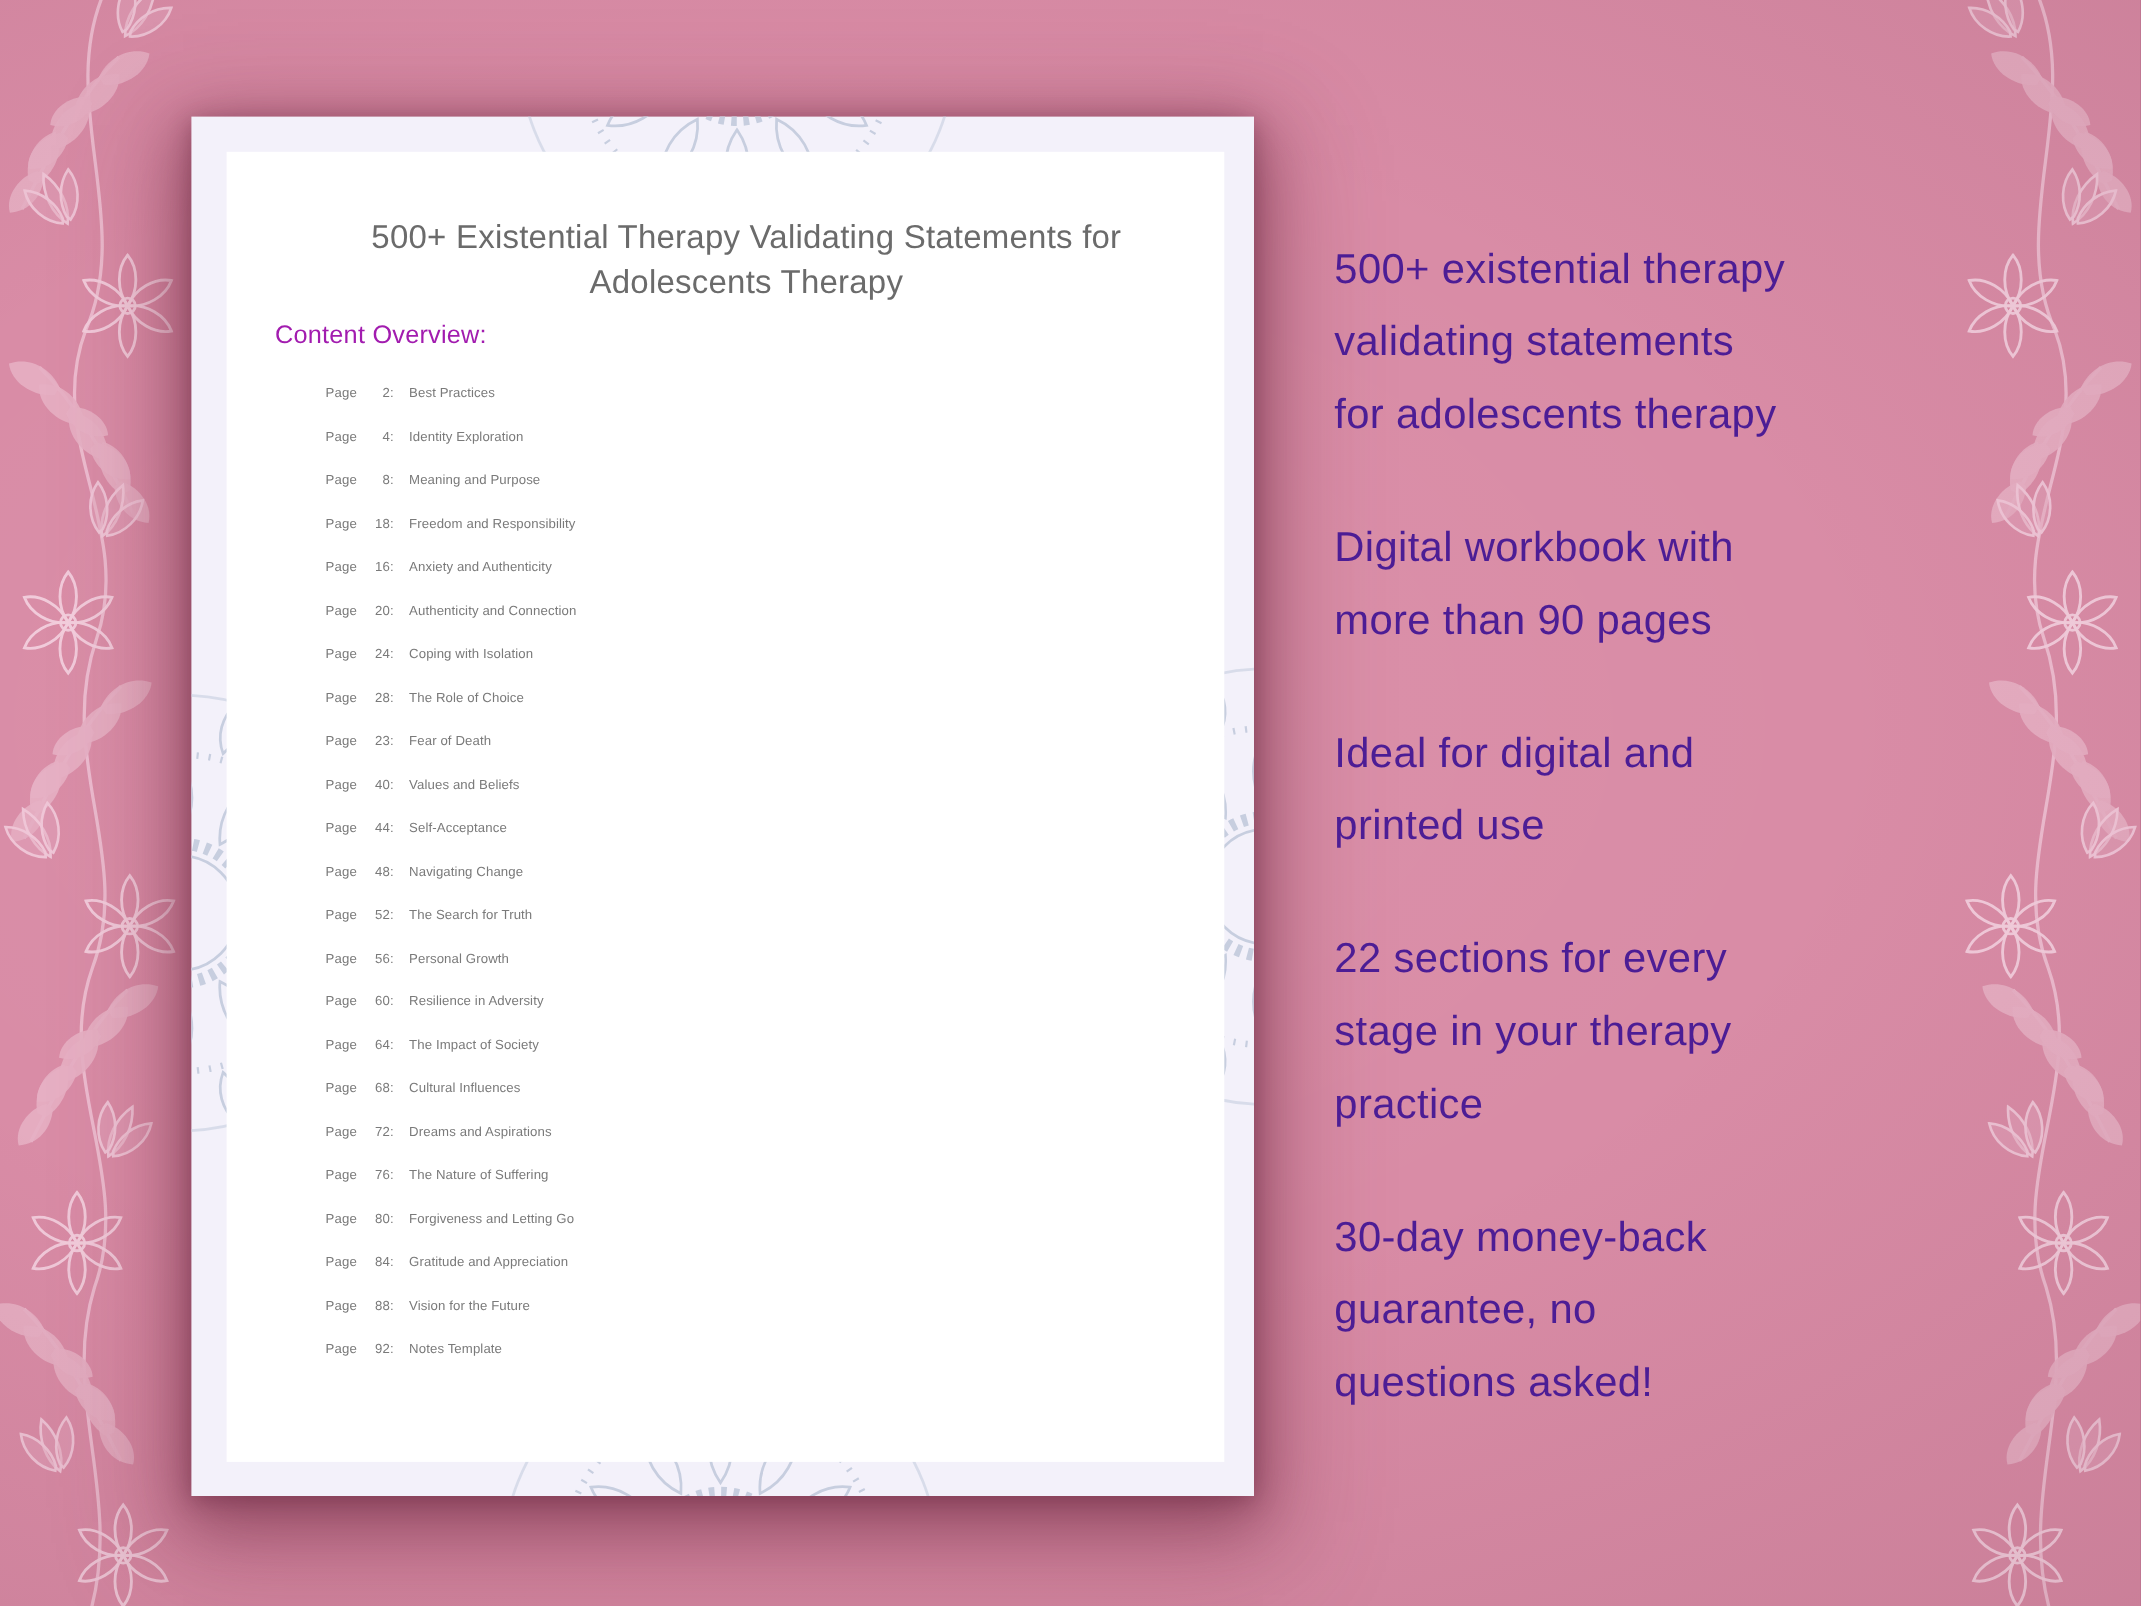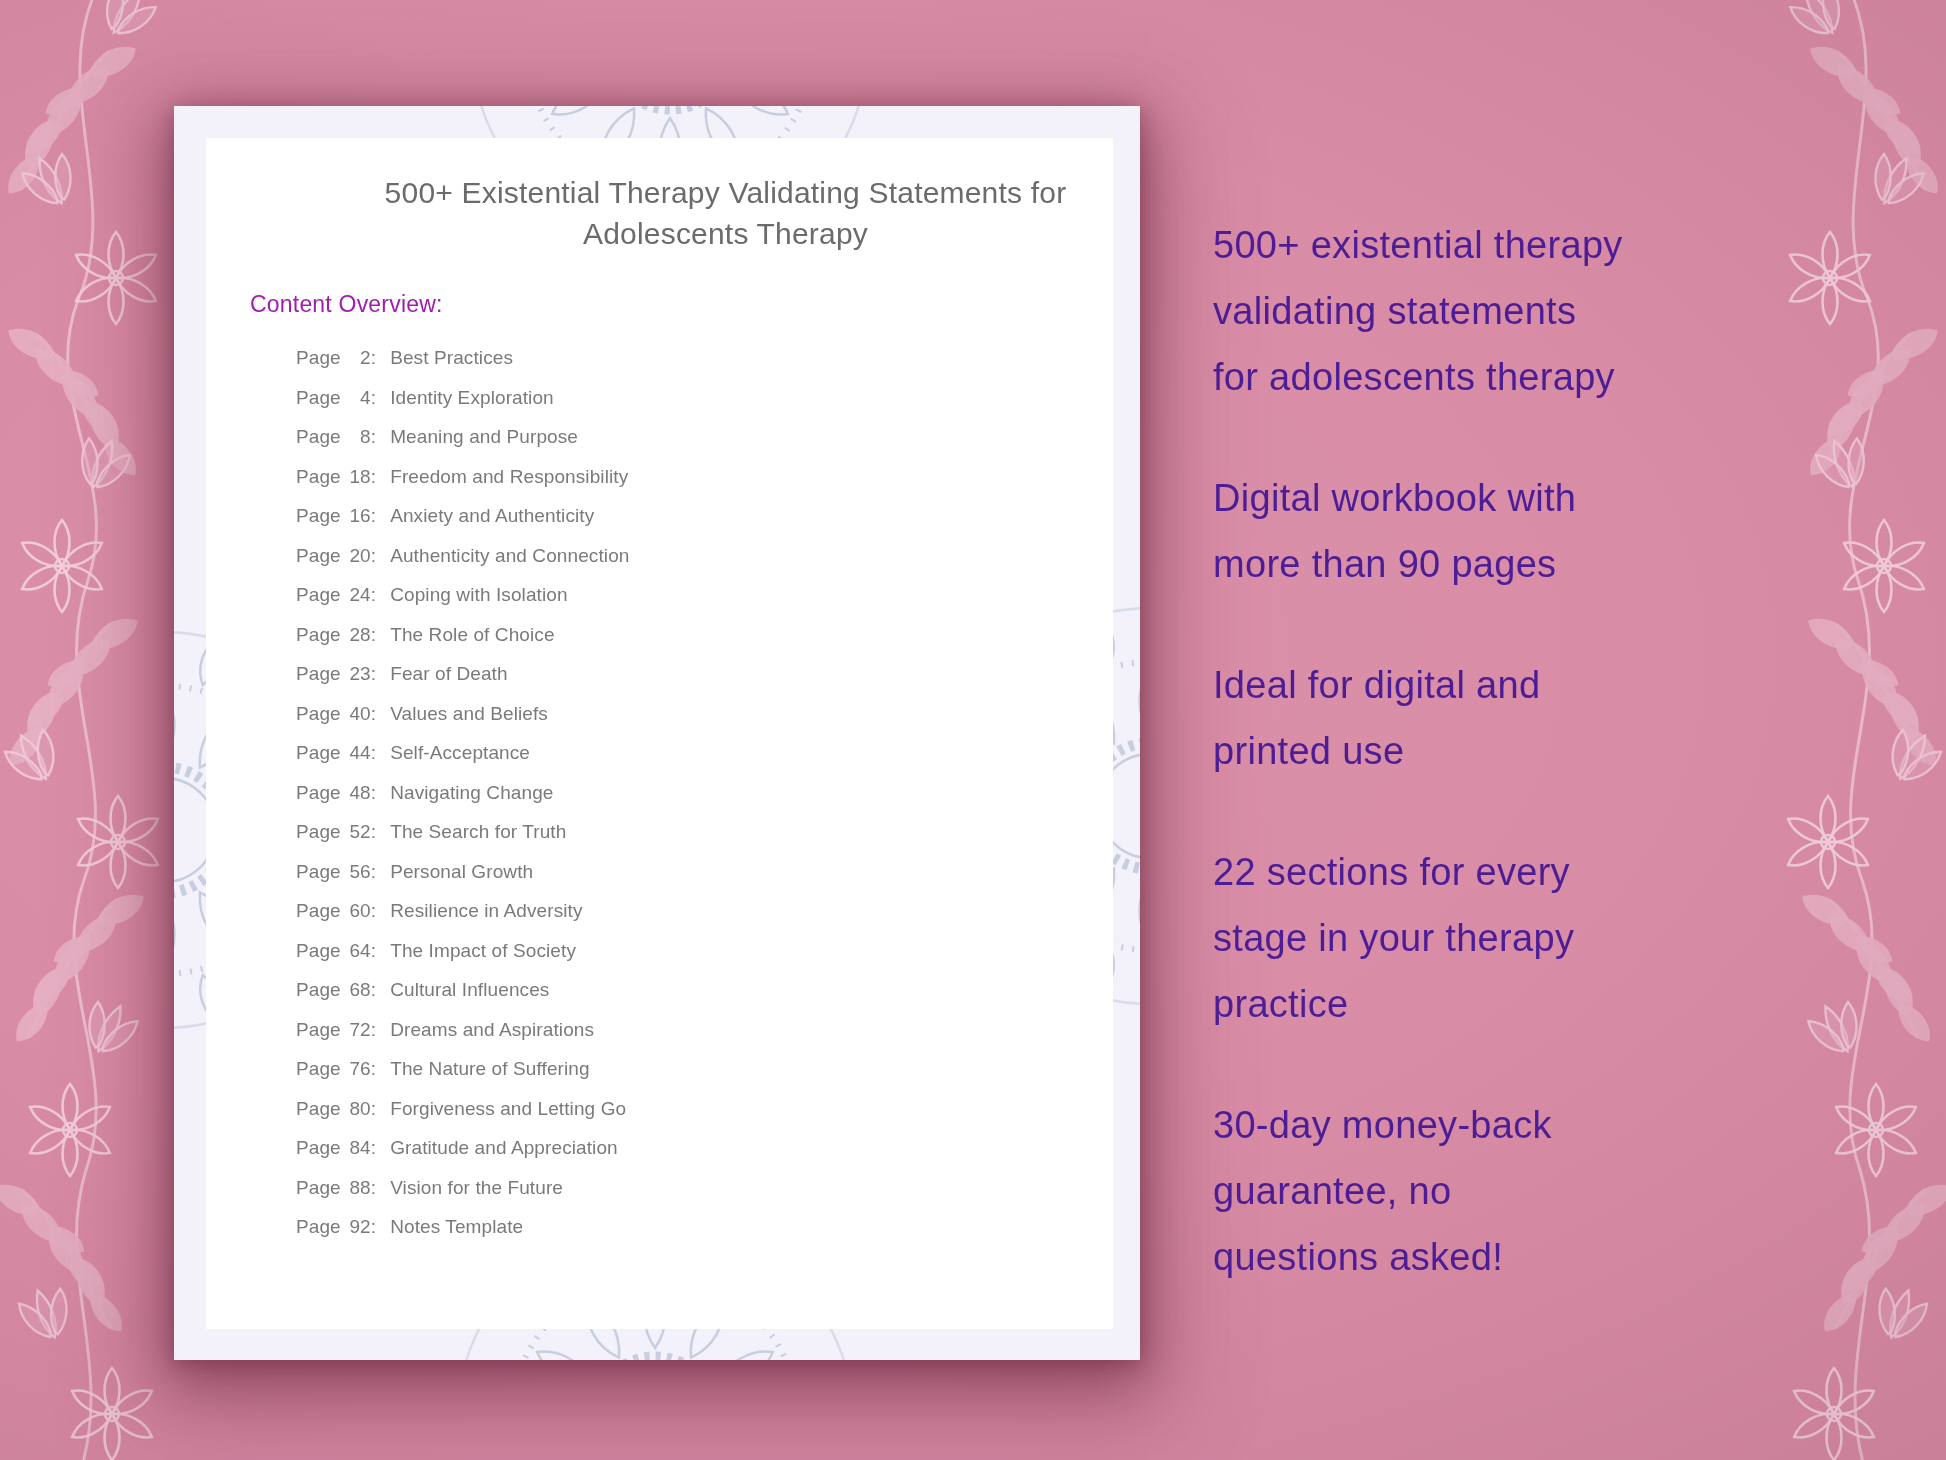--- a/index.html
+++ b/index.html
@@ -30,30 +30,30 @@
     box-shadow:0 16px 55px 8px rgba(96,32,56,.50),
                0 4px 18px rgba(96,32,56,.38),
                0 34px 95px 24px rgba(140,60,85,.32);
   }
   .mandala{position:absolute;z-index:1;stroke:#c7cedf;fill:none;}
   #page{
     position:absolute;left:32px;top:32px;width:907px;height:1191px;
     background:#ffffff;z-index:2;
   }
   #doc-title{
-    position:absolute;left:0;top:34px;width:945px;
+    position:absolute;left:0;top:57px;width:945px;
     text-align:center;white-space:pre-line;
-    font-size:30px;line-height:41px;color:#6b6b6b;letter-spacing:.2px;margin-left:47px;
+    font-size:30px;line-height:41px;color:#6b6b6b;letter-spacing:.2px;
   }
   #content-overview{
     position:absolute;left:44px;top:153px;
     font-size:23px;color:#a21caf;letter-spacing:.2px;
   }
   #toc-list{position:absolute;left:90px;top:200px;}
-  .toc-row{height:39.5px;line-height:39.5px;font-size:19px;color:#7a7a7a;letter-spacing:.1px;white-space:nowrap;}
+  .toc-row{height:39.5px;line-height:39.5px;font-size:12px;color:#7a7a7a;letter-spacing:.1px;white-space:nowrap;}
   .toc-row .num{display:inline-block;width:30px;text-align:right;}
   .toc-row .ttl{margin-left:14px;}
   
   #marketing-column{position:absolute;left:1213px;top:212px;width:640px;z-index:4;}
   .m-bullet{
     margin:0 0 55px 0;white-space:pre-line;
     font-size:38px;line-height:66px;font-weight:300;
     color:#4c1d95;letter-spacing:.3px;
   }
 </style>

